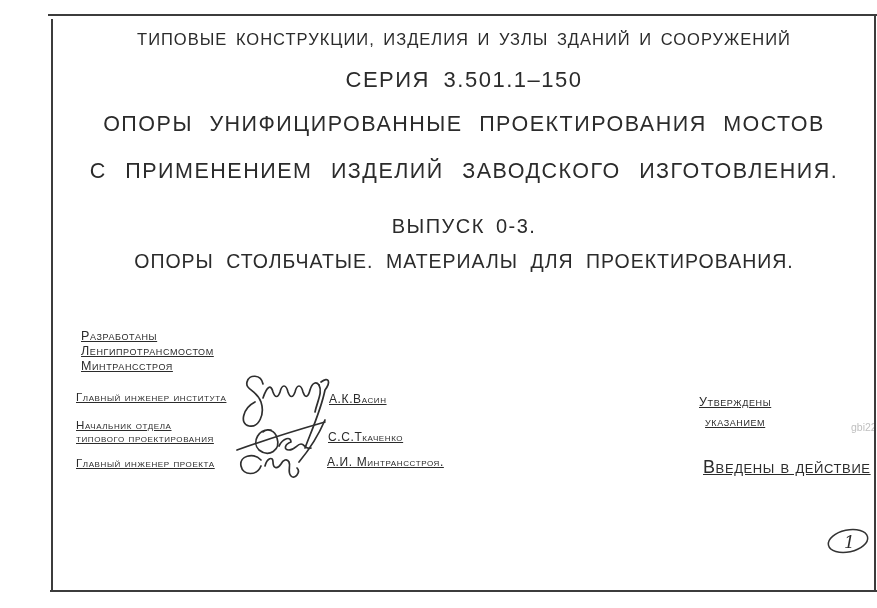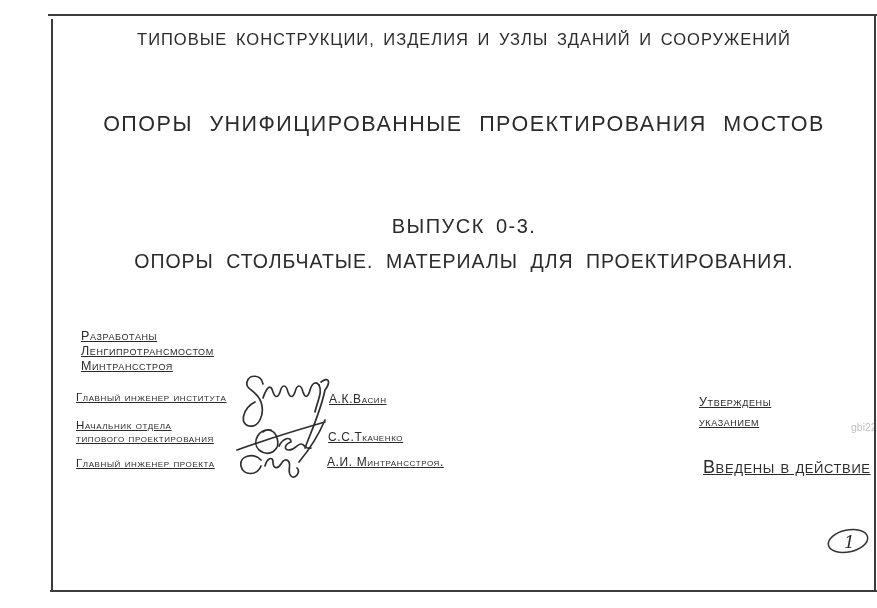--- a/index.html
+++ b/index.html
@@ -29,21 +29,21 @@
   .hand{font-variant:small-caps; letter-spacing:0.6px;text-decoration:underline;}
 
   .dev{position:absolute; left:66px; top:329px; font-size:12.5px; line-height:15px; white-space:nowrap;}
 
   .role{position:absolute; left:61px; font-size:11.5px; line-height:13px; white-space:nowrap;}
   .role-1{top:391px;} .role-2{top:419px;} .role-3{top:457px;}
 
   .name{position:absolute; font-size:12px; white-space:nowrap;}
   .name-1{left:314px; top:392px;} .name-2{left:313px; top:430px;} .name-3{left:312px; top:455px;}
 
-  .approve{position:absolute; left:684px; top:393px; font-size:12.5px; line-height:19.5px; white-space:nowrap;}
+  .approve{position:absolute; left:684px; top:393px; font-size:12.5px; line-height:19.5px; white-space:nowrap;text-align:center;}
   .enacted{position:absolute; left:688px; top:457px; font-size:18px; white-space:nowrap;}
 
   .sigs{position:absolute; left:210px; top:368px; z-index:1;}
   .sigs path{fill:none; stroke:#2f2f2f; stroke-width:1.7; stroke-linecap:round; stroke-linejoin:round;}
 
   .pagenum{position:absolute; left:806px; top:524px; z-index:1;}
   .pagenum ellipse{fill:none; stroke:#333; stroke-width:1.5;}
   .pagenum text{font-family:"DejaVu Serif", serif; font-style:italic; font-size:17px; fill:#2d2d2d;}
 
   .watermark{position:absolute; left:836px; top:421px; z-index:1; font-size:10.5px; color:var(--wm); white-space:nowrap;}
@@ -52,21 +52,23 @@
 <body>
 
 <div class="page">
 
   <div class="fr fr-top"></div>
   <div class="fr fr-left"></div>
   <div class="fr fr-bottom"></div>
   <div class="fr fr-right"></div>
 
   <div class="cline l-class">ТИПОВЫЕ КОНСТРУКЦИИ, ИЗДЕЛИЯ И УЗЛЫ ЗДАНИЙ И СООРУЖЕНИЙ</div>
+  <div class="cline l-series">СЕРИЯ 3.501.1–150</div>
   <div class="cline l-t1">ОПОРЫ УНИФИЦИРОВАННЫЕ ПРОЕКТИРОВАНИЯ МОСТОВ</div>
+  <div class="cline l-t2">С ПРИМЕНЕНИЕМ ИЗДЕЛИЙ ЗАВОДСКОГО ИЗГОТОВЛЕНИЯ.</div>
   <div class="cline l-issue">ВЫПУСК 0-3.</div>
   <div class="cline l-sub">ОПОРЫ СТОЛБЧАТЫЕ. МАТЕРИАЛЫ ДЛЯ ПРОЕКТИРОВАНИЯ.</div>
 
   <div class="dev hand">
     <div>Разработаны</div>
     <div>Ленгипротрансмостом</div>
     <div>Минтрансстроя</div>
   </div>
 
   <div class="role role-1 hand">

